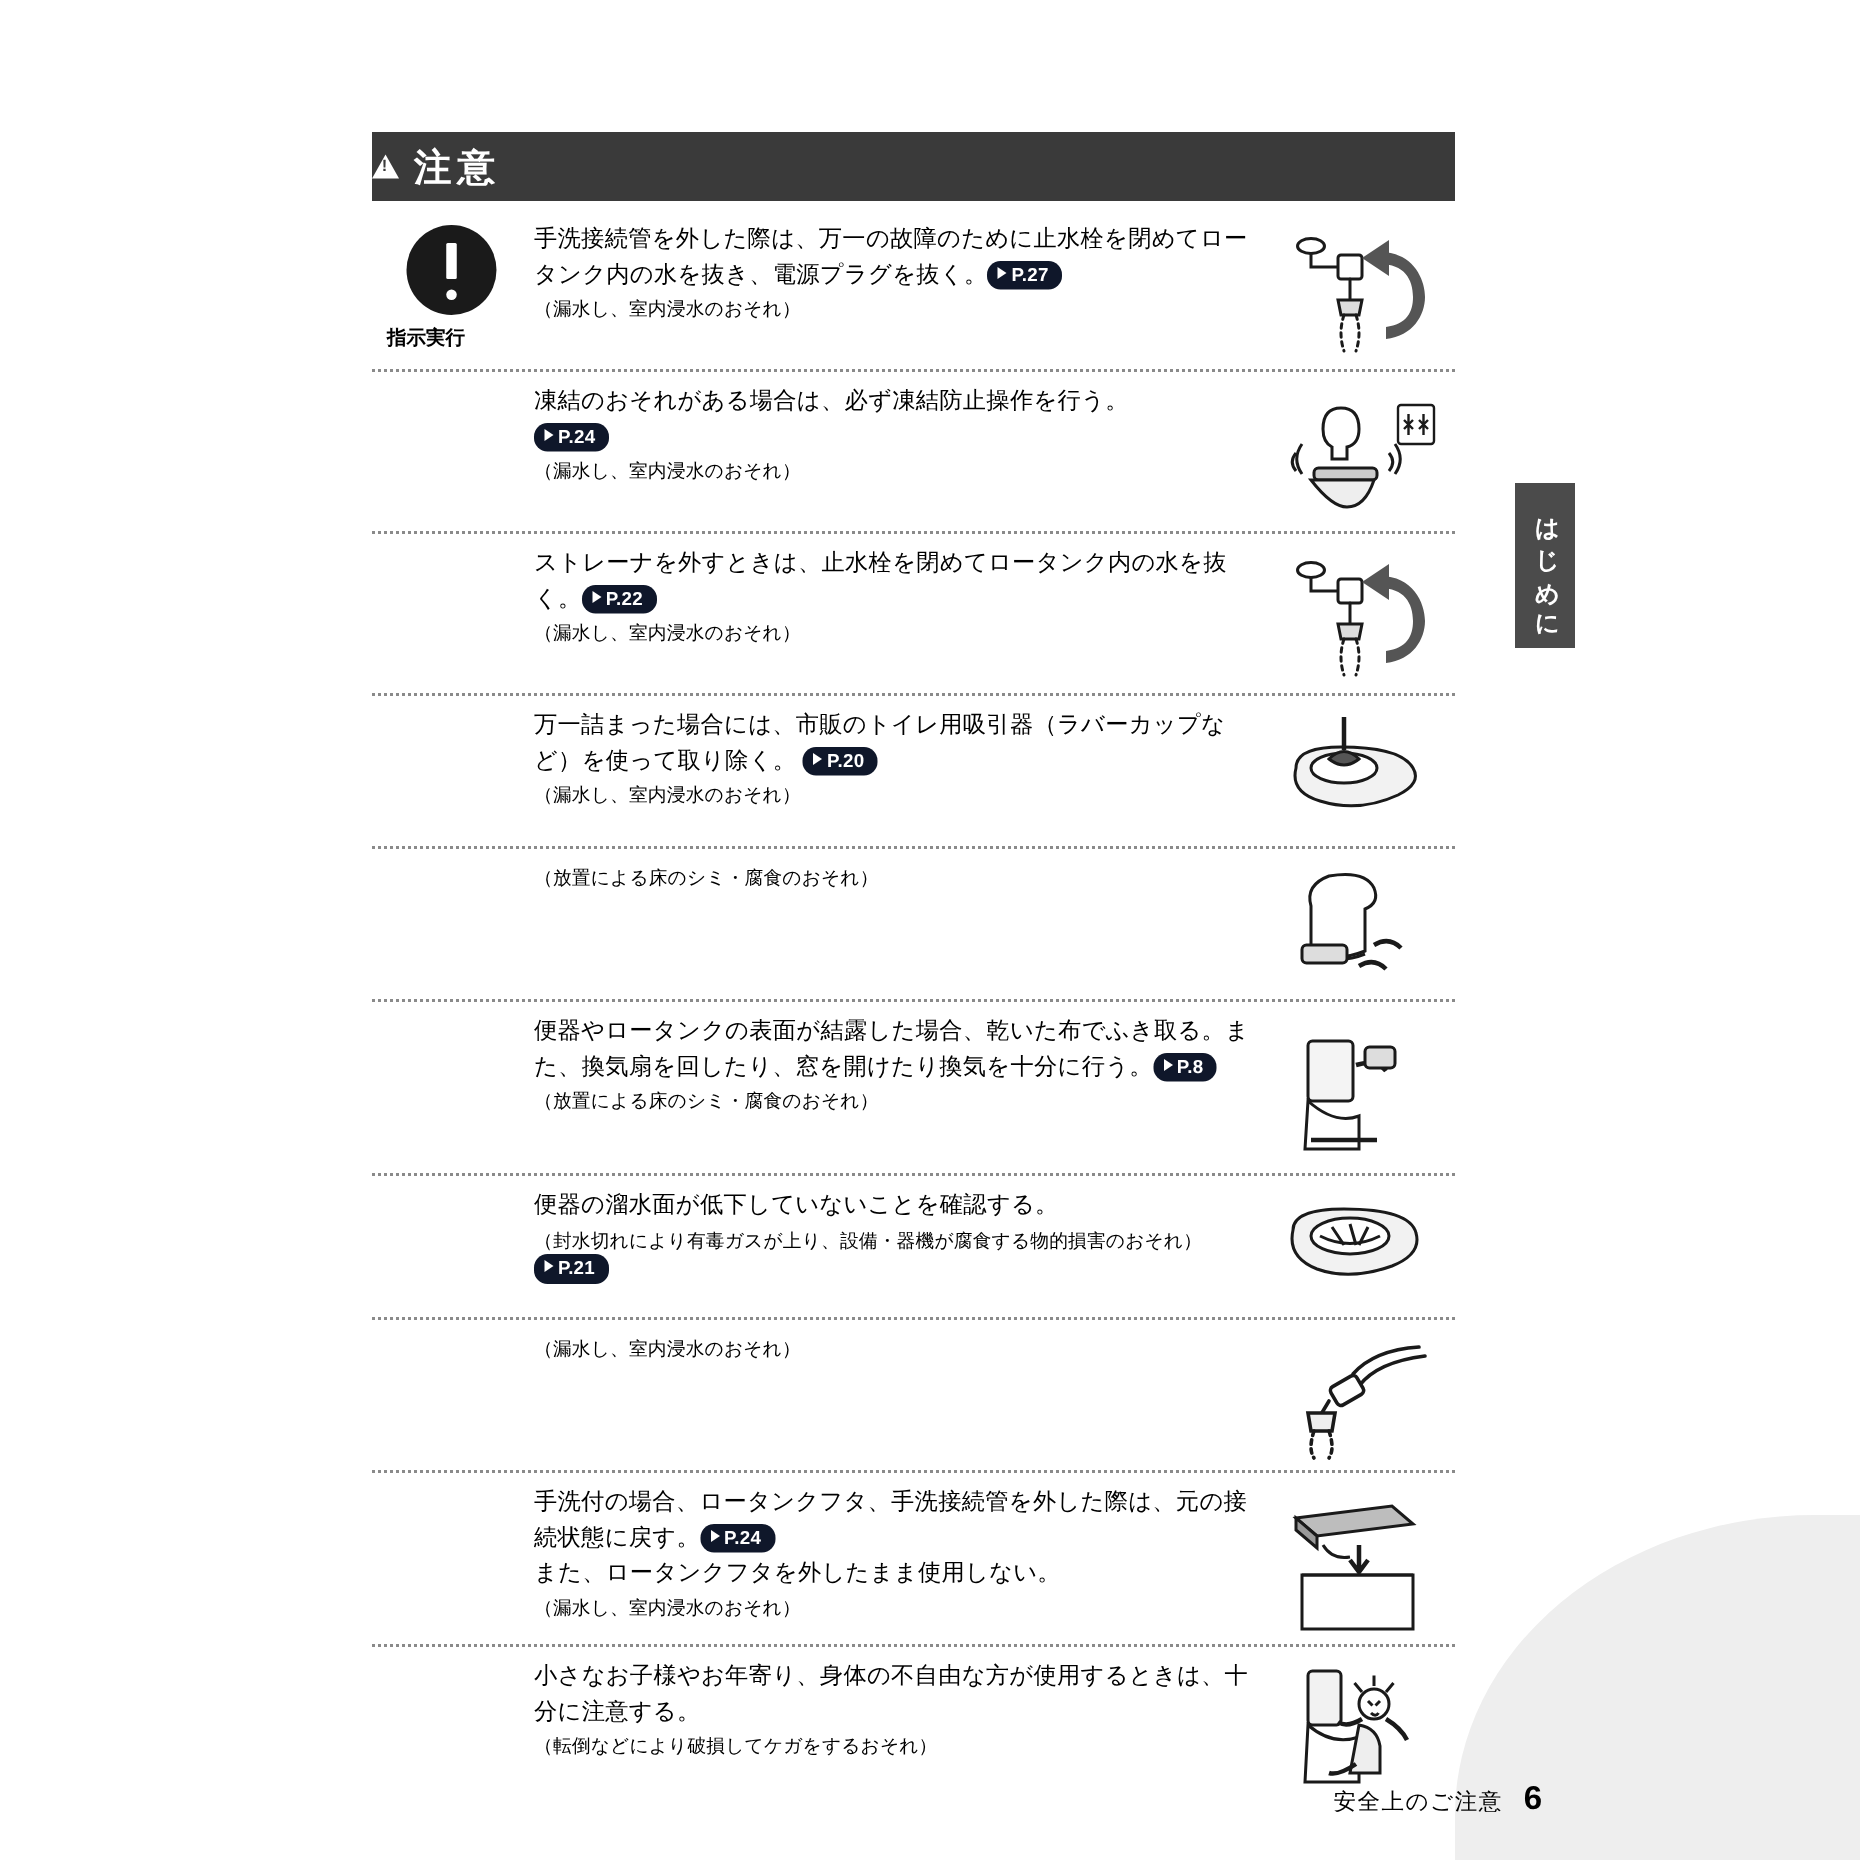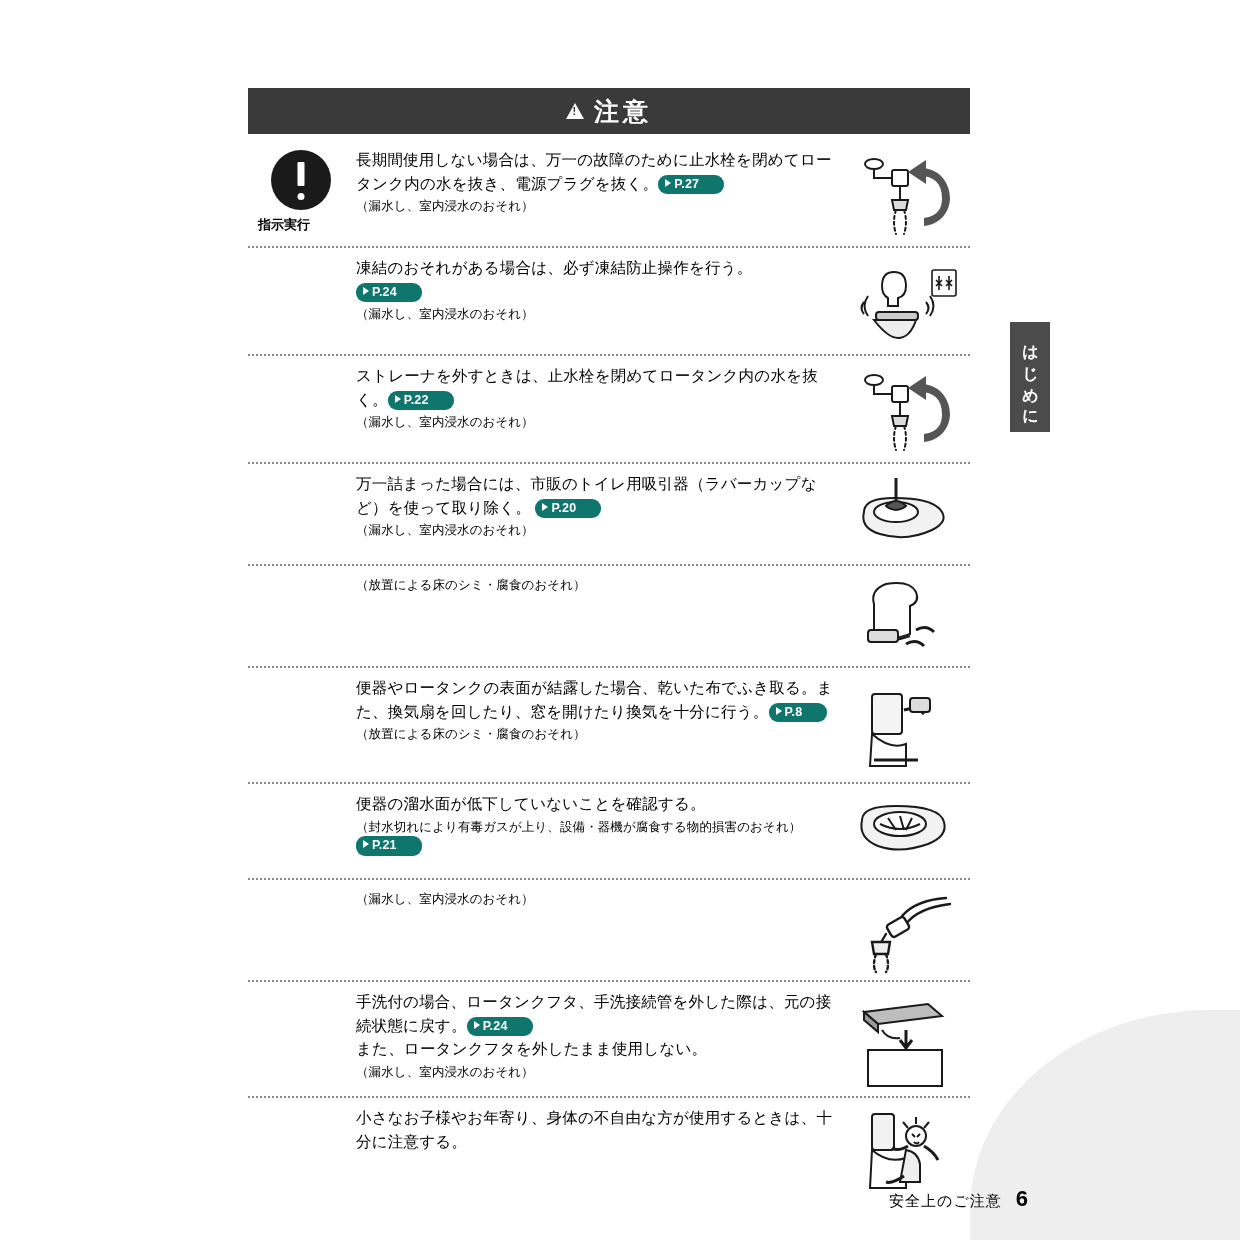--- a/index.html
+++ b/index.html
@@ -65,21 +65,20 @@
     z-index: 2;
   }
 
   
   .caution-bar {
     background: #3a3a3a;
     color: #ffffff;
     height: 46px;
     display: flex;
     align-items: center;
-    justify-content: center;
     gap: 10px;
   }
   .caution-bar .warn-tri {
     display: inline-block;
     width: 0; height: 0;
     border-left: 9px solid transparent;
     border-right: 9px solid transparent;
     border-bottom: 16px solid #ffffff;
     position: relative;
   }
@@ -177,26 +176,26 @@
     letter-spacing: 0.2px;
   }
   .row-sub {
     font-size: 12.5px;
     line-height: 1.5;
     margin-top: 2px;
     letter-spacing: 0.1px;
   }
   .pref {
     display: inline-block;
-    background: #0f766e;
+    background: #0f172a;
     color: #fff;
     border-radius: 9px;
     font-size: 12.5px;
     font-weight: bold;
-    padding: 1px 25px 2px 7px;
+    padding: 1px 9px 2px 7px;
     line-height: 1.35;
     vertical-align: 1px;
     white-space: nowrap;
   }
   .pref .tri {
     display: inline-block;
     width: 0; height: 0;
     border-top: 4px solid transparent;
     border-bottom: 4px solid transparent;
     border-left: 6px solid #fff;
@@ -240,21 +239,21 @@
 
     <div class="caution-bar">
       <span class="warn-tri"></span>
       <span class="caution-text">注意</span>
     </div>
 
     <div class="rows">
 
       <div class="row">
         <div class="text-col">
-          <div class="row-main"><span>長期間使用しない場合は、万一の故障のために止水栓を閉めてロータンク内の水を抜き、電源プラグを抜く。</span><span class="pref"><span class="tri"></span><span>P.27</span></span></div>
+          <div class="row-main"><span>手洗接続管を外した際は、万一の故障のために止水栓を閉めてロータンク内の水を抜き、電源プラグを抜く。</span><span class="pref"><span class="tri"></span><span>P.27</span></span></div>
           <div class="row-sub">（漏水し、室内浸水のおそれ）</div>
         </div>
         <div class="fig-col">
           <svg width="120" height="92" viewBox="0 0 120 92">
             <g stroke="#1a1a1a" stroke-width="2" fill="none" stroke-linecap="round">
               <ellipse cx="28" cy="16" rx="9" ry="5"></ellipse>
               <path d="M28 21 L28 30 L46 30"></path>
               <rect x="46" y="22" width="16" height="16" rx="2" fill="#fff"></rect>
               <path d="M54 38 L54 52"></path>
               <path d="M46 52 L62 52 L60 62 L48 62 Z" fill="#ddd"></path>
@@ -423,20 +422,21 @@
               <path d="M22 60 L96 60"></path>
               <path d="M36 40 q6 10 18 8"></path>
             </g>
           </svg>
         </div>
       </div>
 
       <div class="row">
         <div class="text-col">
           <div class="row-main">小さなお子様やお年寄り、身体の不自由な方が使用するときは、十分に注意する。</div>
+          <div class="row-sub">（転倒などにより破損してケガをするおそれ）</div>
         </div>
         <div class="fig-col">
           <svg width="120" height="96" viewBox="0 0 120 96">
             <g stroke="#1a1a1a" stroke-width="2" fill="none">
               <rect x="26" y="8" width="22" height="36" rx="3" fill="#f2f2f2"></rect>
               <path d="M26 44 q16 14 34 8 l0 30 l-36 0 Z" fill="#fff"></path>
               <circle cx="70" cy="30" r="10" fill="#fff"></circle>
               <path d="M62 22 l-5 -6 M78 22 l5 -6 M70 18 l0 -7"></path>
               <path d="M66 28 l3 3 M74 28 l-3 3"></path>
               <path d="M68 36 q3 3 5 0"></path>

